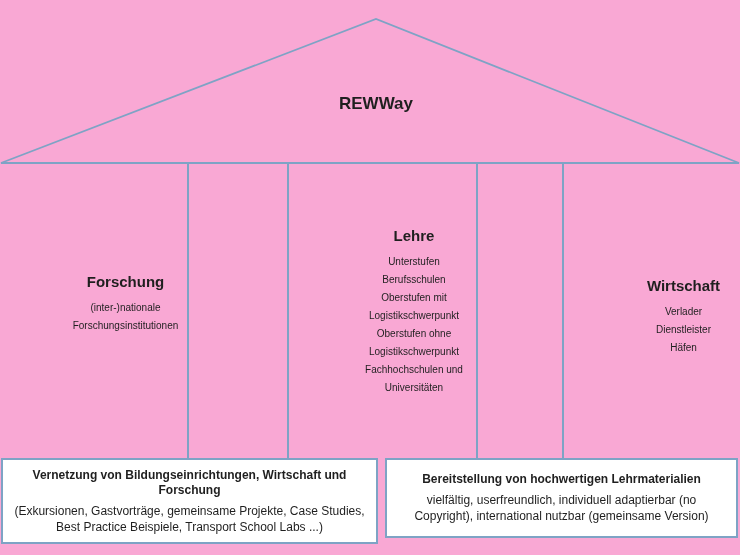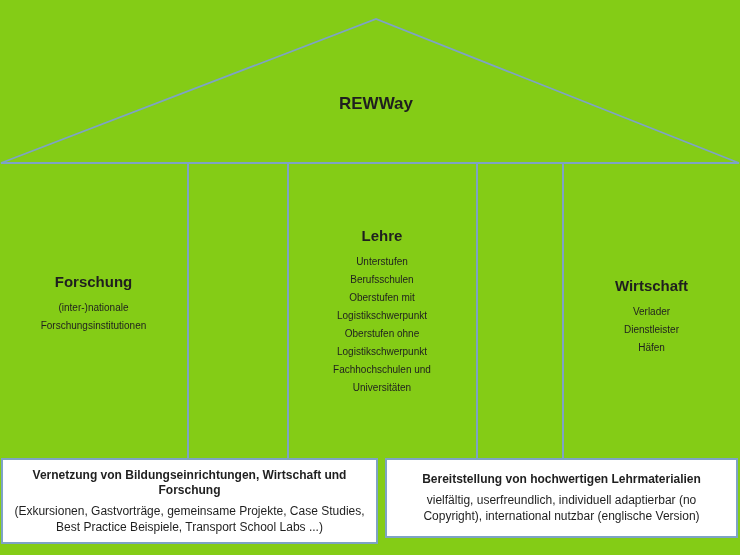--- a/index.html
+++ b/index.html
@@ -8,21 +8,21 @@
   }
   html, body {
     margin: 0;
     padding: 0;
     background: #ffffff;
   }
   .canvas {
     position: relative;
     width: 740px;
     height: 555px;
-    background: #84cc16;
+    background: #f9a8d4;
     overflow: hidden;
     font-family: "Liberation Sans", "DejaVu Sans", sans-serif;
     color: var(--text-color);
   }
   .roof {
     position: absolute;
     left: 0;
     top: 0;
   }
   .roof polygon {
@@ -50,20 +50,21 @@
     text-align: center;
     font-size: 17px;
     line-height: 27px;
   }
   .roof-title { font-weight: bold; }
   .roof-subtitle { white-space: pre-line; }
 
   .pillar-col {
     position: absolute;
     text-align: center;
+    padding-left: 32px;
   }
   .pillar-heading {
     font-size: 15px;
     font-weight: bold;
     line-height: 20px;
     margin-bottom: 7px;
   }
   .pillar-body {
     font-size: 10px;
     line-height: 18px;
@@ -145,16 +146,16 @@
   <div class="foundation-box foundation-left">
     <div class="foundation-heading">Vernetzung von Bildungseinrichtungen, Wirtschaft und
 Forschung</div>
     <div class="foundation-body">(Exkursionen, Gastvorträge, gemeinsame Projekte, Case Studies,
 Best Practice Beispiele, Transport School Labs ...)</div>
   </div>
 
   <div class="foundation-box foundation-right">
     <div class="foundation-heading">Bereitstellung von hochwertigen Lehrmaterialien</div>
     <div class="foundation-body">vielfältig, userfreundlich, individuell adaptierbar (no
-Copyright), international nutzbar (englische Version)</div>
+Copyright), international nutzbar (gemeinsame Version)</div>
   </div>
 
 </div>
 
 </body></html>

